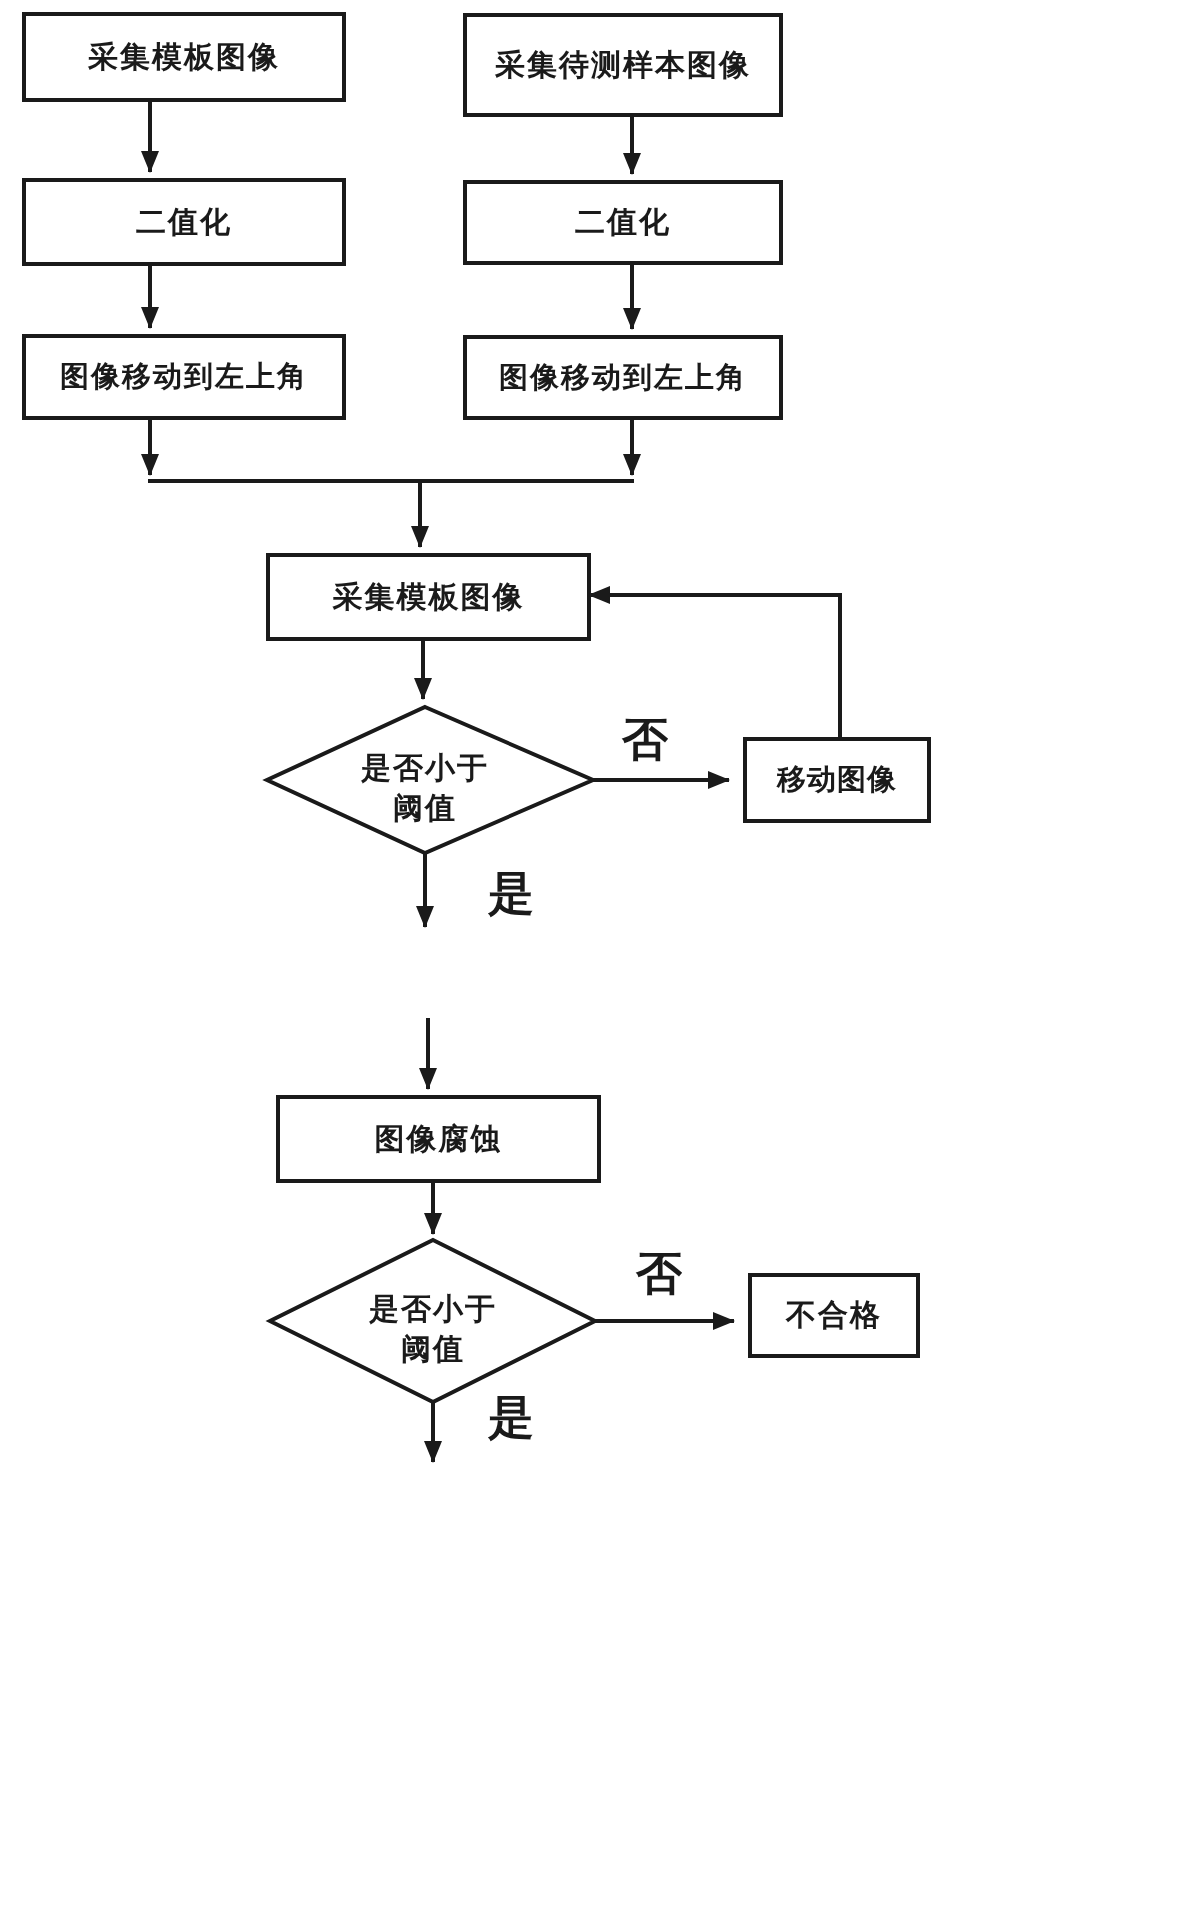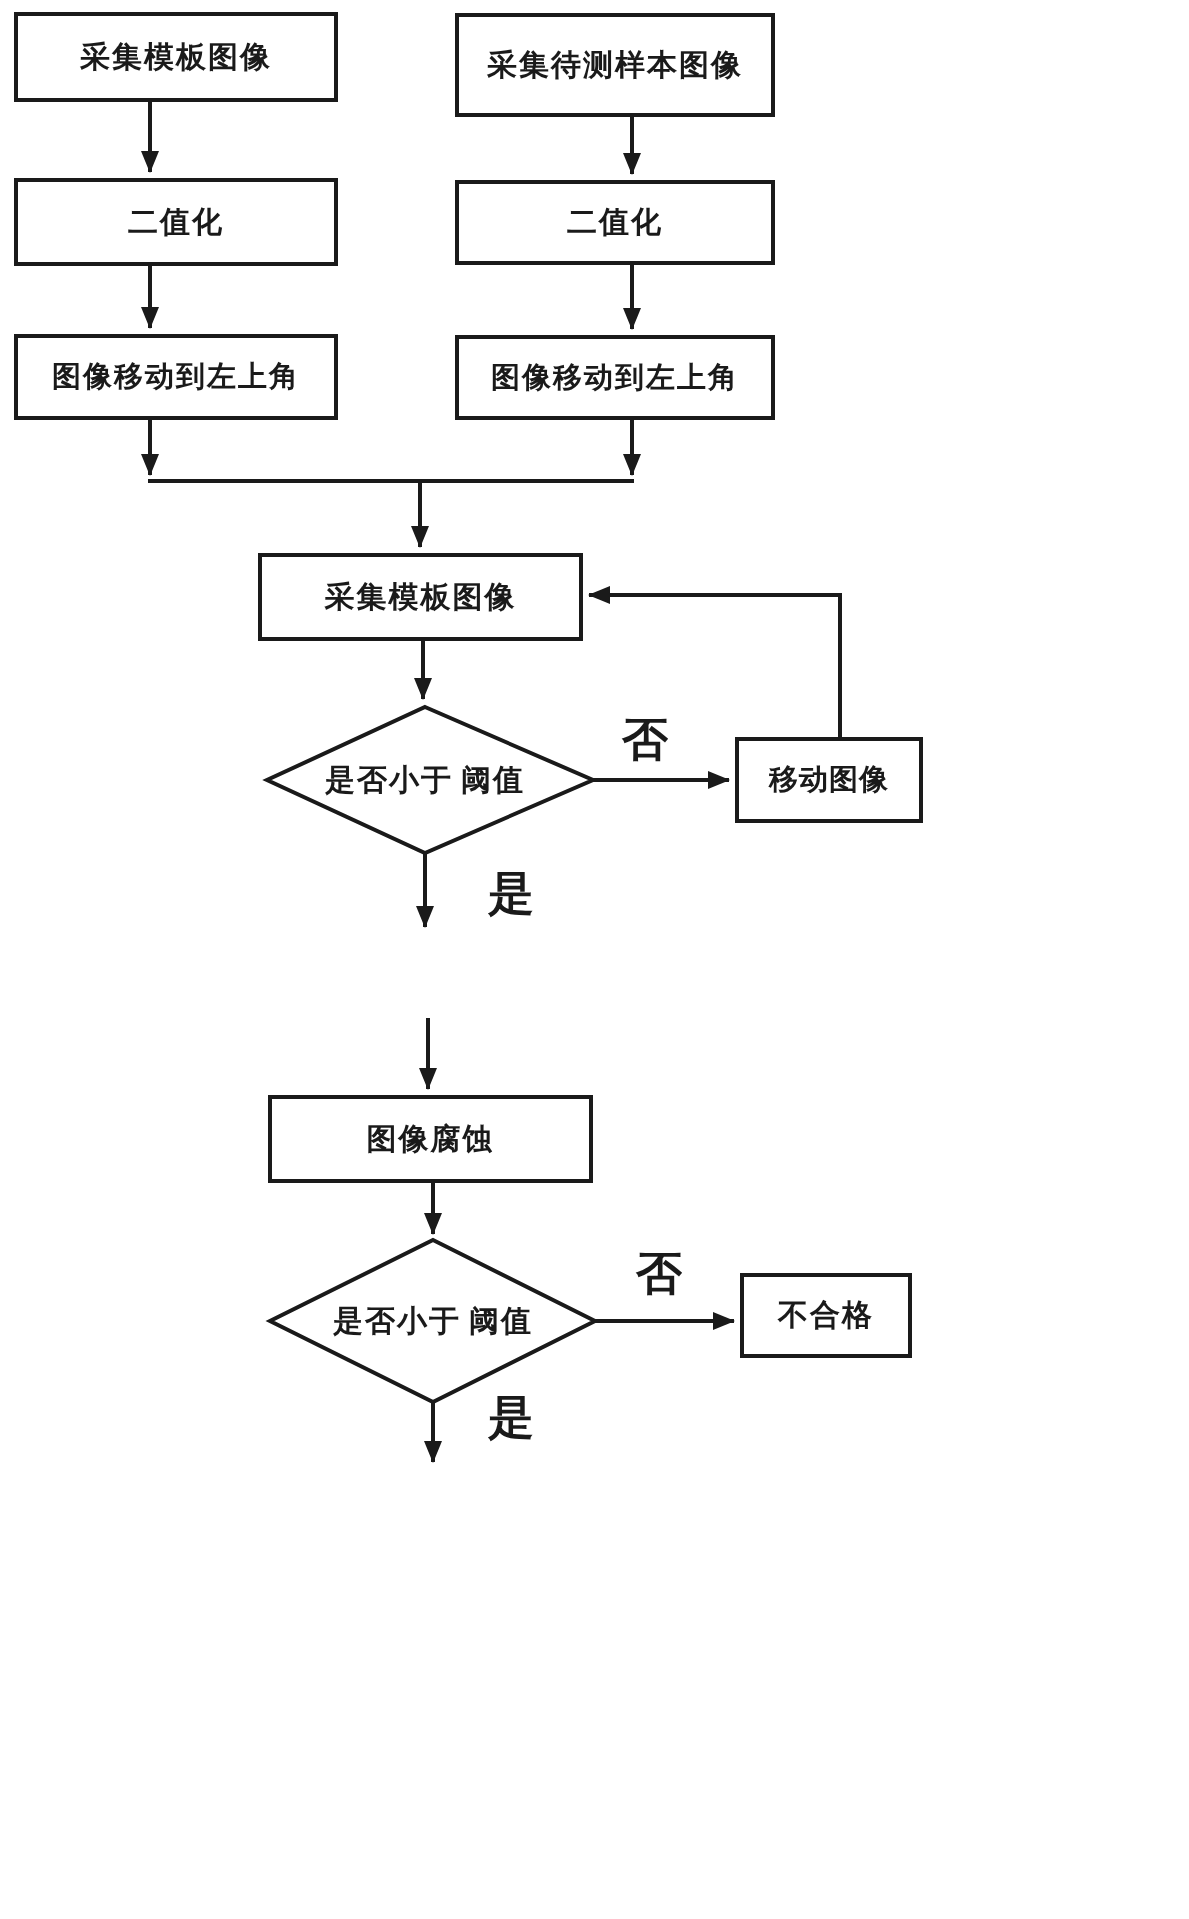--- a/index.html
+++ b/index.html
@@ -5,24 +5,24 @@
   html,body{margin:0;padding:0;background:#ffffff;}
   .canvas{
     position:relative;width:1189px;height:1919px;background:#ffffff;
     font-family:"Liberation Sans","DejaVu Sans",sans-serif;color:#1a1a1a;
     overflow:hidden;
   }
   svg.connectors{position:absolute;left:0;top:0;width:1189px;height:1919px;}
   .node{
     position:absolute;display:flex;align-items:center;justify-content:center;
     border:4px solid #1a1a1a;background:#ffffff;font-weight:bold;font-size:30px;
-    letter-spacing:2px;text-align:right;box-sizing:border-box;z-index:2;
+    letter-spacing:2px;text-align:right;box-sizing:border-box;z-index:2;margin-left:8px;
   }
   .diamond-label{
-    position:absolute;display:flex;align-items:center;justify-content:space-between;
+    position:absolute;display:flex;flex-direction:column;align-items:center;justify-content:flex-end;
     font-weight:bold;font-size:30px;line-height:40px;letter-spacing:2px;text-align:center;z-index:3;
   }
   .edge-label{
     position:absolute;font-weight:bold;font-size:46px;line-height:50px;z-index:3;
   }
   
   #n-collect-template{left:14px;top:12px;width:324px;height:90px;}
   #n-collect-sample{left:455px;top:13px;width:320px;height:104px;}
   #n-binarize-left{left:14px;top:178px;width:324px;height:88px;}
   #n-binarize-right{left:455px;top:180px;width:320px;height:85px;}

